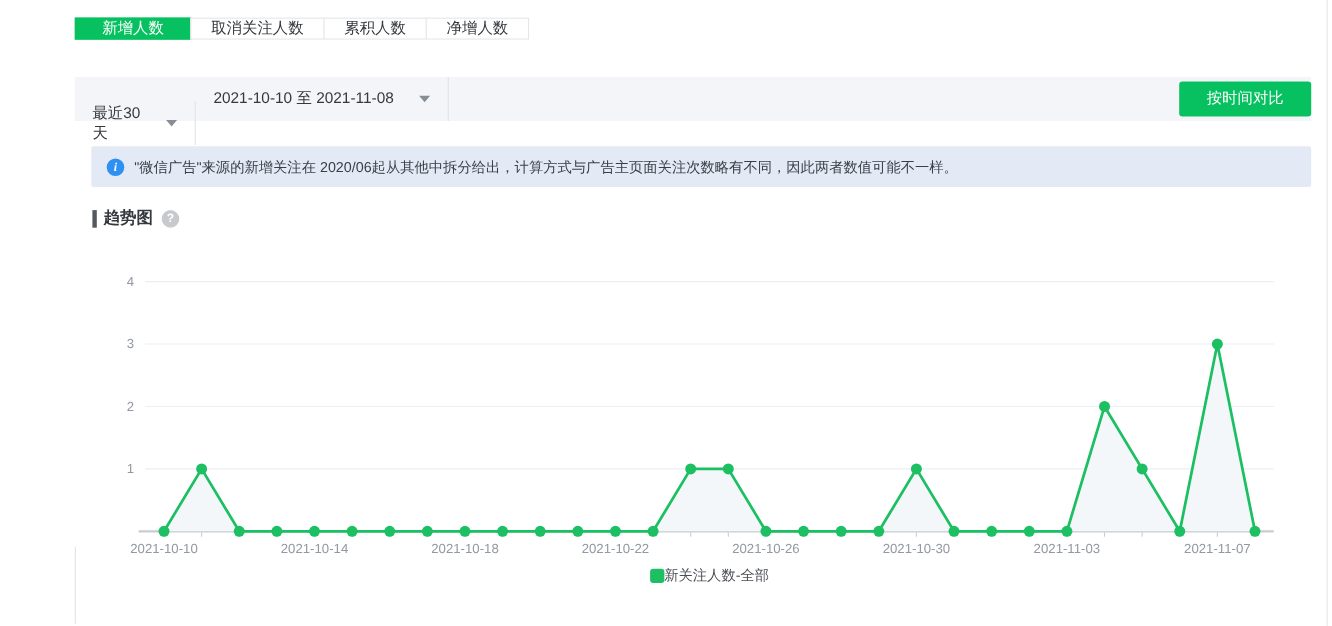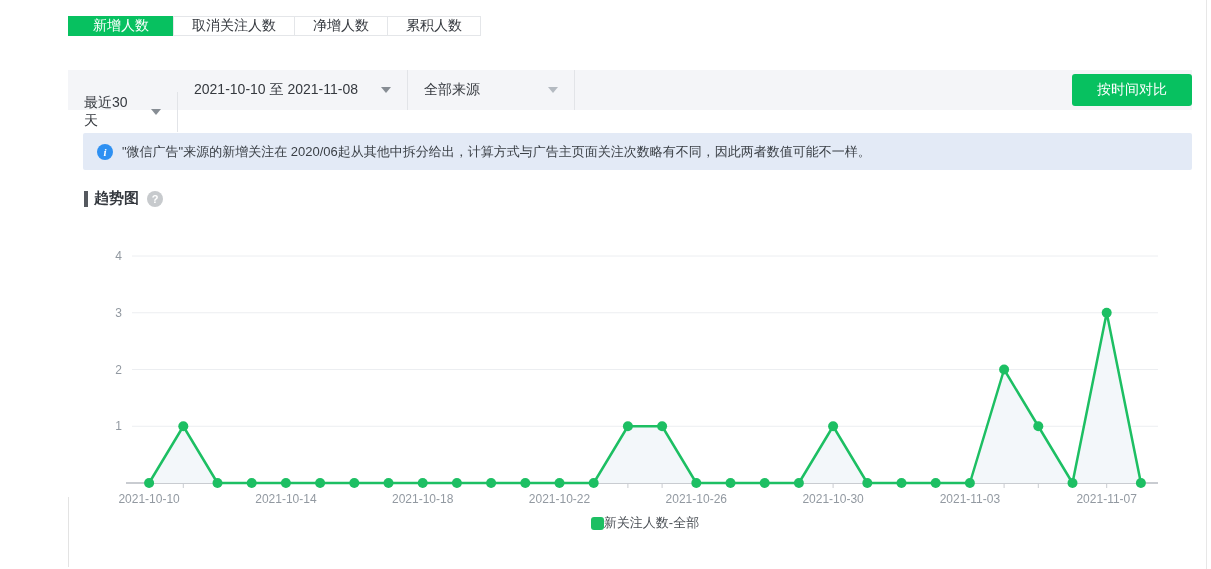--- a/index.html
+++ b/index.html
@@ -87,36 +87,32 @@
   
   .divider-right{position:absolute;left:1206px;top:0;width:1px;height:569px;background:#e7e7e7;}
   .divider-left{position:absolute;left:68px;top:497px;width:1px;height:70px;background:#e3e3e3;}
 </style>
 </head>
 <body>
 
 <div class="tabs">
   <div class="tab active">新增人数</div>
   <div class="tab">取消关注人数</div>
+  <div class="tab">累积人数</div>
   <div class="tab">净增人数</div>
-  <div class="tab">累积人数</div>
 </div>
 
 <div class="filterbar">
   <div class="filter-seg seg-preset">
     <span>最近30天</span>
     <span class="caret"></span>
   </div>
   <div class="filter-seg seg-date">
     <span>2021-10-10 至 2021-11-08</span>
     <span class="caret"></span>
-  </div>
-  <div class="filter-seg seg-source">
-    <span>全部来源</span>
-    <span class="caret light"></span>
   </div>
   <button class="compare-btn">按时间对比</button>
 </div>
 
 <div class="notice">
   <span class="info-icon">i</span>
   <span>"微信广告"来源的新增关注在 2020/06起从其他中拆分给出，计算方式与广告主页面关注次数略有不同，因此两者数值可能不一样。</span>
 </div>
 
 <div class="section-title">

